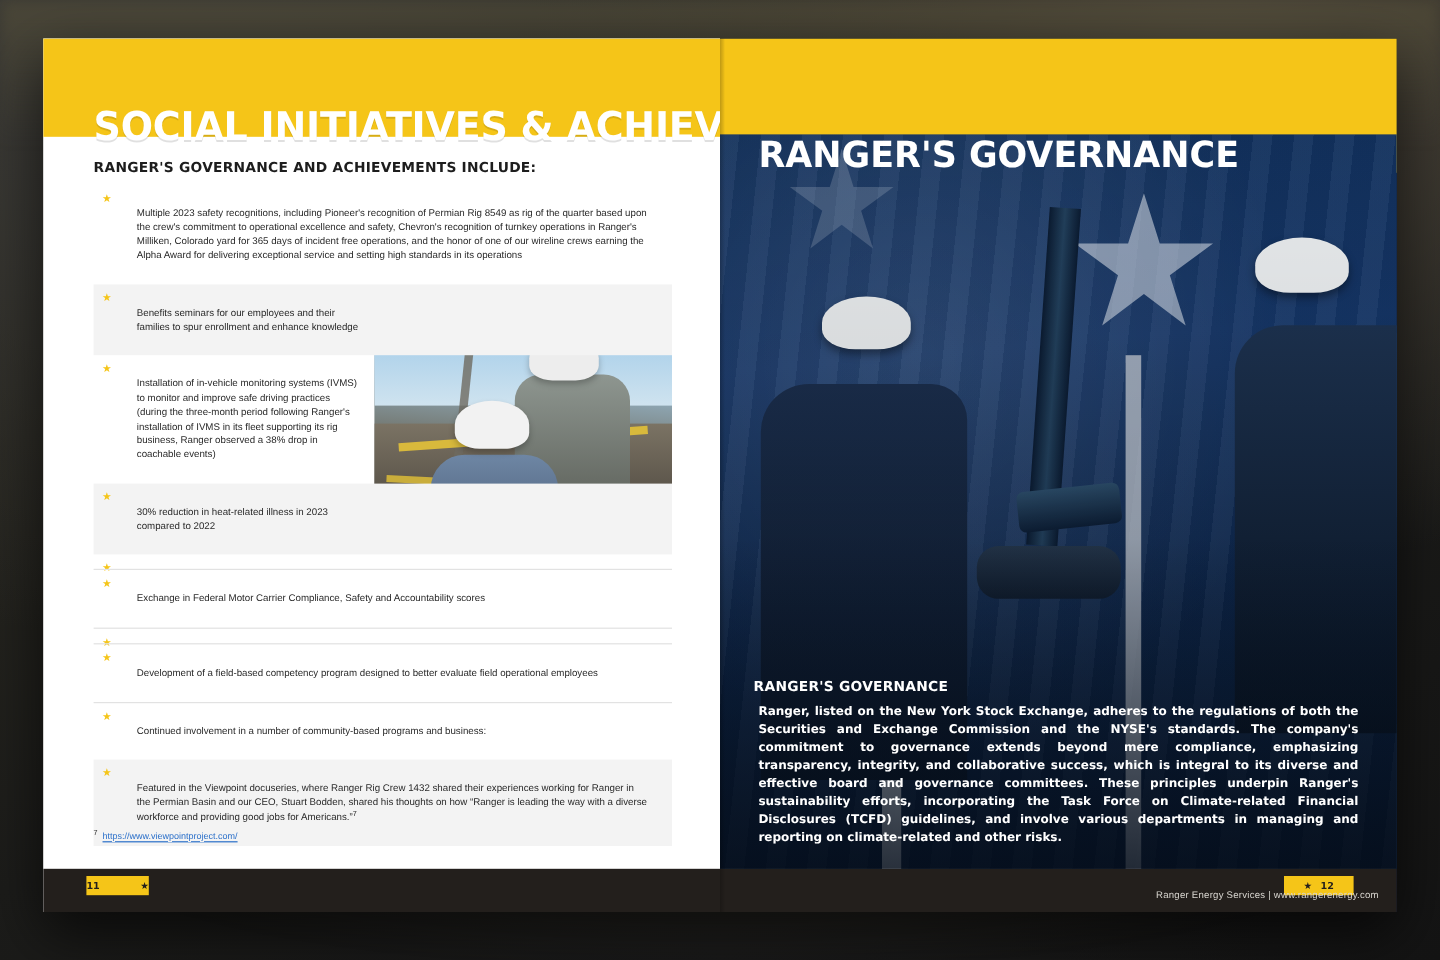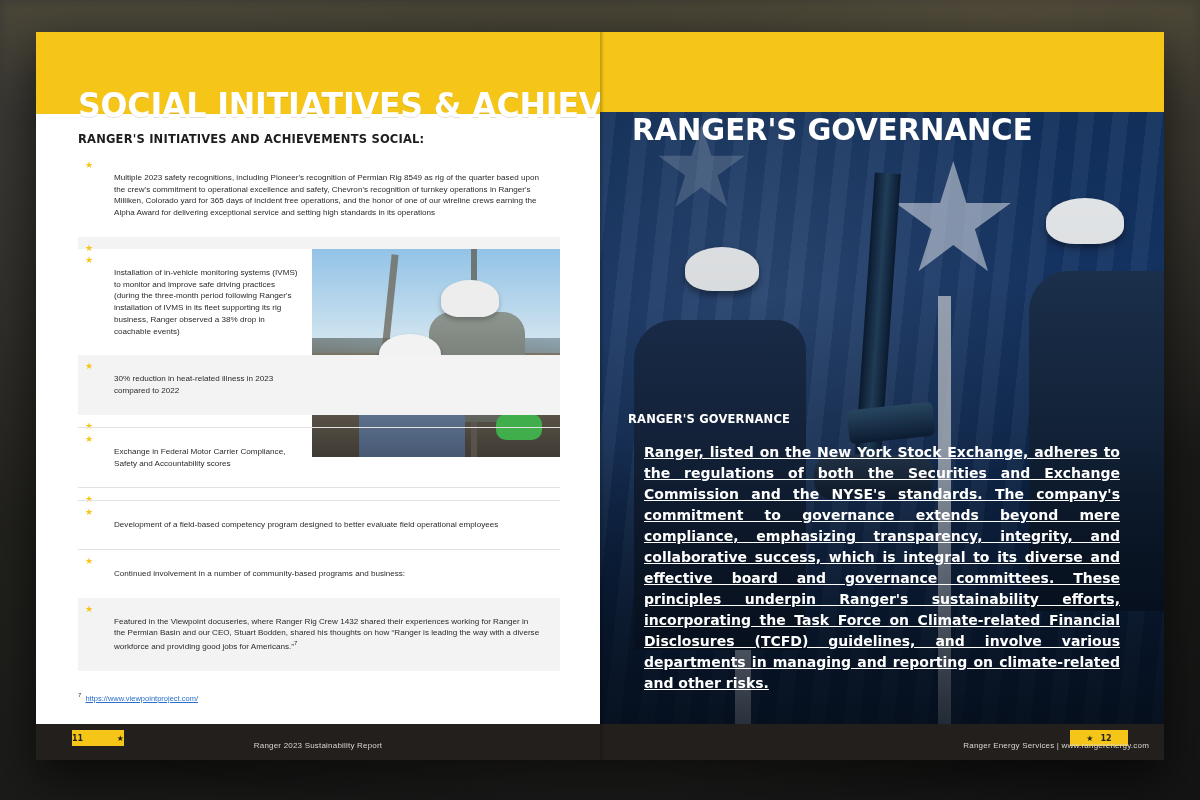--- a/index.html
+++ b/index.html
@@ -185,24 +185,23 @@
     color: #ffffff;
     z-index: 4;
   }
   .gov-title {
     font-family: "DejaVu Sans", sans-serif; font-weight: bold;
     font-size: 11.5px; letter-spacing: .2px; margin: 0 0 7px 0;
   }
   .gov-text {
     font-family: "DejaVu Sans", sans-serif;
     font-weight: bold;
-    font-size: 14px; line-height: 1.5;
+    font-size: 10px; line-height: 1.5;
     text-align: justify;
-    margin: 16px;
-    text-decoration: underline;
+    margin: 4px;
   }
   .right-footer {
     position: absolute; left: 0; bottom: 0; width: 100%; height: 36px;
     background: #231f1c;
   }
   .pagetab-right {
     position: absolute; right: 36px; bottom: 14px;
     width: 58px; height: 16px; background: #f5c518;
     display: flex; align-items: center; justify-content: center; gap: 7px;
     font-family: "DejaVu Sans", sans-serif; font-weight: bold; font-size: 8px; color: #231f1c;
@@ -222,21 +221,21 @@
 
 <div class="backdrop"></div>
 
 <div class="spread">
 
   <div class="page page-left">
     <div class="yellow-band"></div>
     <div class="left-title">SOCIAL INITIATIVES &amp; ACHIEVEMENTS</div>
 
     <div class="left-body">
-      <div class="sub-head">RANGER'S INITIATIVES AND ACHIEVEMENTS SOCIAL:</div>
+      <div class="sub-head">RANGER'S GOVERNANCE AND ACHIEVEMENTS INCLUDE:</div>
 
       <div class="bullets">
 
         <div class="bullet">
           <span class="star">★</span>
           <p>Multiple 2023 safety recognitions, including Pioneer's recognition of Permian Rig 8549 as rig of the quarter based upon the crew's commitment to operational excellence and safety, Chevron's recognition of turnkey operations in Ranger's Milliken, Colorado yard for 365 days of incident free operations, and the honor of one of our wireline crews earning the Alpha Award for delivering exceptional service and setting high standards in its operations</p>
         </div>
 
         <div class="wrap-img">
           <div class="sky"></div>
@@ -247,20 +246,21 @@
           <div class="rail2"></div>
           <div class="body-b"></div>
           <div class="hat-b"></div>
           <div class="body-a"></div>
           <div class="hat-a"></div>
           <div class="glove"></div>
         </div>
 
         <div class="bullet shaded">
           <span class="star">★</span>
+          <p>Benefits seminars for our employees and their families to spur enrollment and enhance knowledge</p>
         </div>
 
         <div class="bullet">
           <span class="star">★</span>
           <p>Installation of in-vehicle monitoring systems (IVMS) to monitor and improve safe driving practices (during the three-month period following Ranger's installation of IVMS in its fleet supporting its rig business, Ranger observed a 38% drop in coachable events)</p>
         </div>
 
         <div class="bullet shaded">
           <span class="star">★</span>
           <p>30% reduction in heat-related illness in 2023 compared to 2022</p>
@@ -300,21 +300,20 @@
     <div class="footnote">
       <span class="mark">7</span>
       <a href="#">https://www.viewpointproject.com/</a>
     </div>
 
     <div class="left-footer">
       <div class="pagetab-left">
         <span>11</span>
         <span>★</span>
       </div>
-      <div class="footer-center-left">Ranger 2023 Sustainability Report</div>
     </div>
   </div>
 
   <div class="page page-right">
     <div class="right-band"></div>
 
     <div class="right-photo">
       <div class="flag-stripe"></div>
       <div class="flag-star"></div>
       <div class="flag-star s2"></div>

